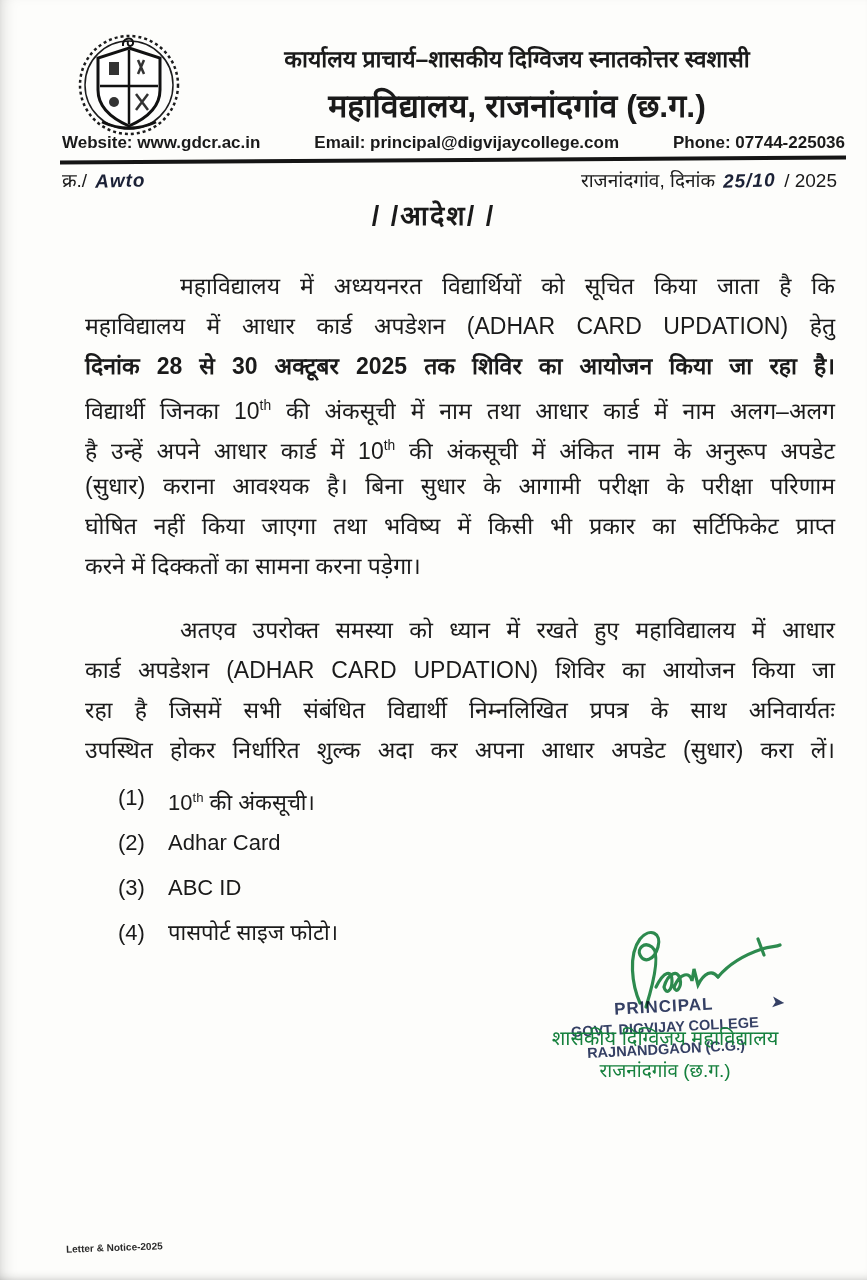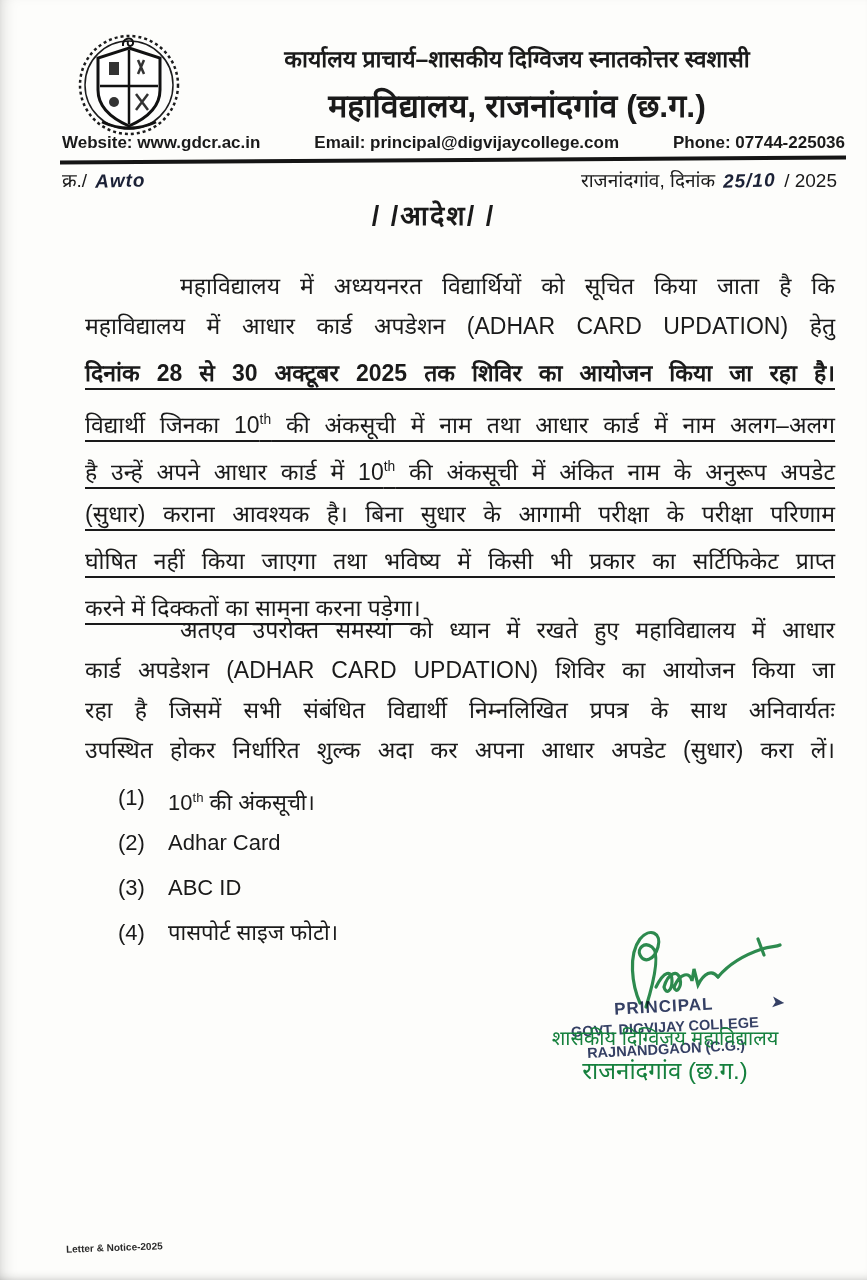--- a/index.html
+++ b/index.html
@@ -23,42 +23,42 @@
   .ref-row{position:absolute;top:167px;left:62px;right:30px;display:flex;justify-content:space-between;font-size:19px;}
   .hand{font-style:italic;font-weight:bold;color:#1b2136;letter-spacing:1px;display:inline-block;transform:rotate(-1.5deg);padding:0 3px;}
   .title{position:absolute;top:196px;left:0;right:0;text-align:center;font-size:27px;font-weight:bold;letter-spacing:2px;}
   
   .para{position:absolute;left:85px;width:750px;font-size:23px;}
   .p1{top:266px;}
   .p2{top:610px;}
   .body-line{height:40px;line-height:40px;white-space:nowrap;}
   .body-line.just{text-align:justify;text-align-last:justify;white-space:normal;}
   .body-line.ind{text-indent:95px;}
-  .body-line.u{text-decoration:underline;text-decoration-thickness:2px;text-underline-offset:7px;text-decoration-skip-ink:none;margin-top:7px;}
+  .body-line.u{text-decoration-thickness:2px;text-underline-offset:7px;text-decoration-skip-ink:none;}
   .body-line.b{font-weight:bold;}
   sup{font-size:.6em;}
   
   .doc-list{position:absolute;top:782px;left:118px;font-size:22px;}
   .list-item{display:flex;gap:16px;height:45px;align-items:flex-start;line-height:32px;}
   .list-item .num{min-width:34px;}
   
   .sign-block{position:absolute;top:925px;left:480px;width:370px;text-align:center;}
   .signature-svg{display:block;margin:0 auto -12px 130px;}
   .sign-text-wrap{position:relative;}
   .stamp{
     position:absolute;top:-4px;left:0;right:0;transform:rotate(-3deg);
     font-weight:bold;mix-blend-mode:multiply;opacity:.92;
   }
   .stamp-l1{font-size:17px;letter-spacing:1px;height:22px;}
   .stamp-l2{font-size:14.5px;height:22px;}
   .stamp-l3{font-size:14.5px;height:22px;}
   .stamp-arrow{position:absolute;top:2px;right:64px;font-size:15px;transform:rotate(8deg);}
   .printed{position:relative;padding-top:20px;font-size:20px;color:#15803d;}
   .printed-l1{height:34px;line-height:34px;}
-  .printed-l2{height:32px;line-height:32px;font-size:24px;}
+  .printed-l2{height:32px;line-height:32px;font-size:19px;}
   
   .footer{position:absolute;left:66px;top:1242px;font-size:10px;font-weight:bold;color:#2b2b2b;transform:rotate(-2deg);}
 </style>
 </head>
 <body>
 
 <div class="page">
 
   <div class="logo">
     <svg width="106" height="106" viewBox="0 0 106 106">

